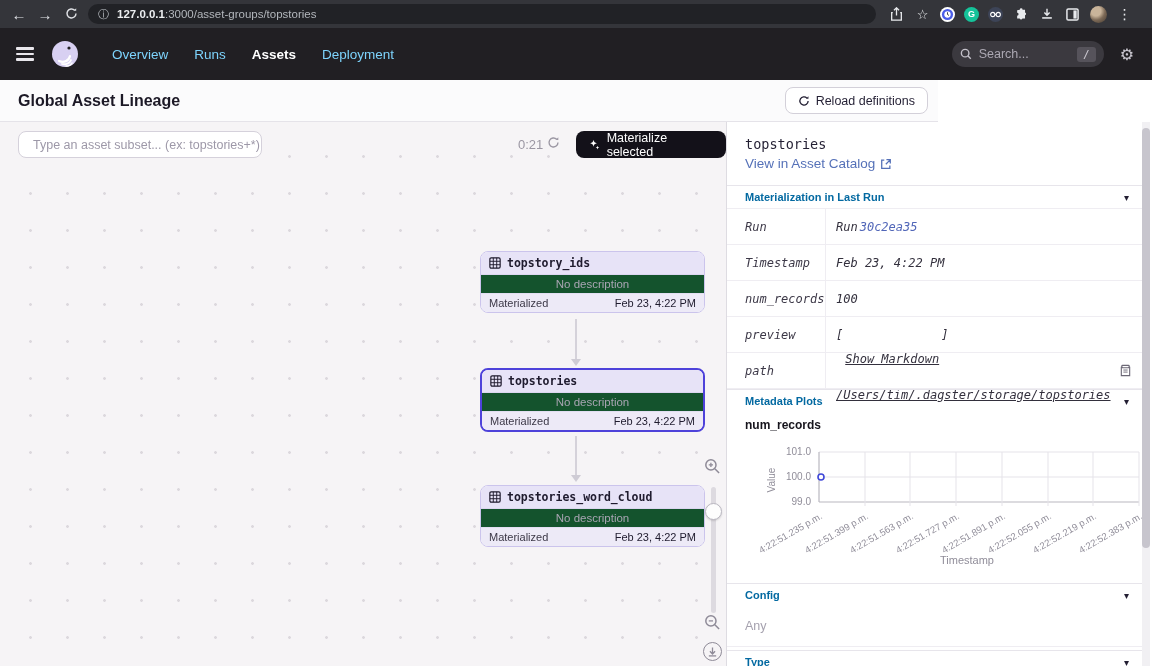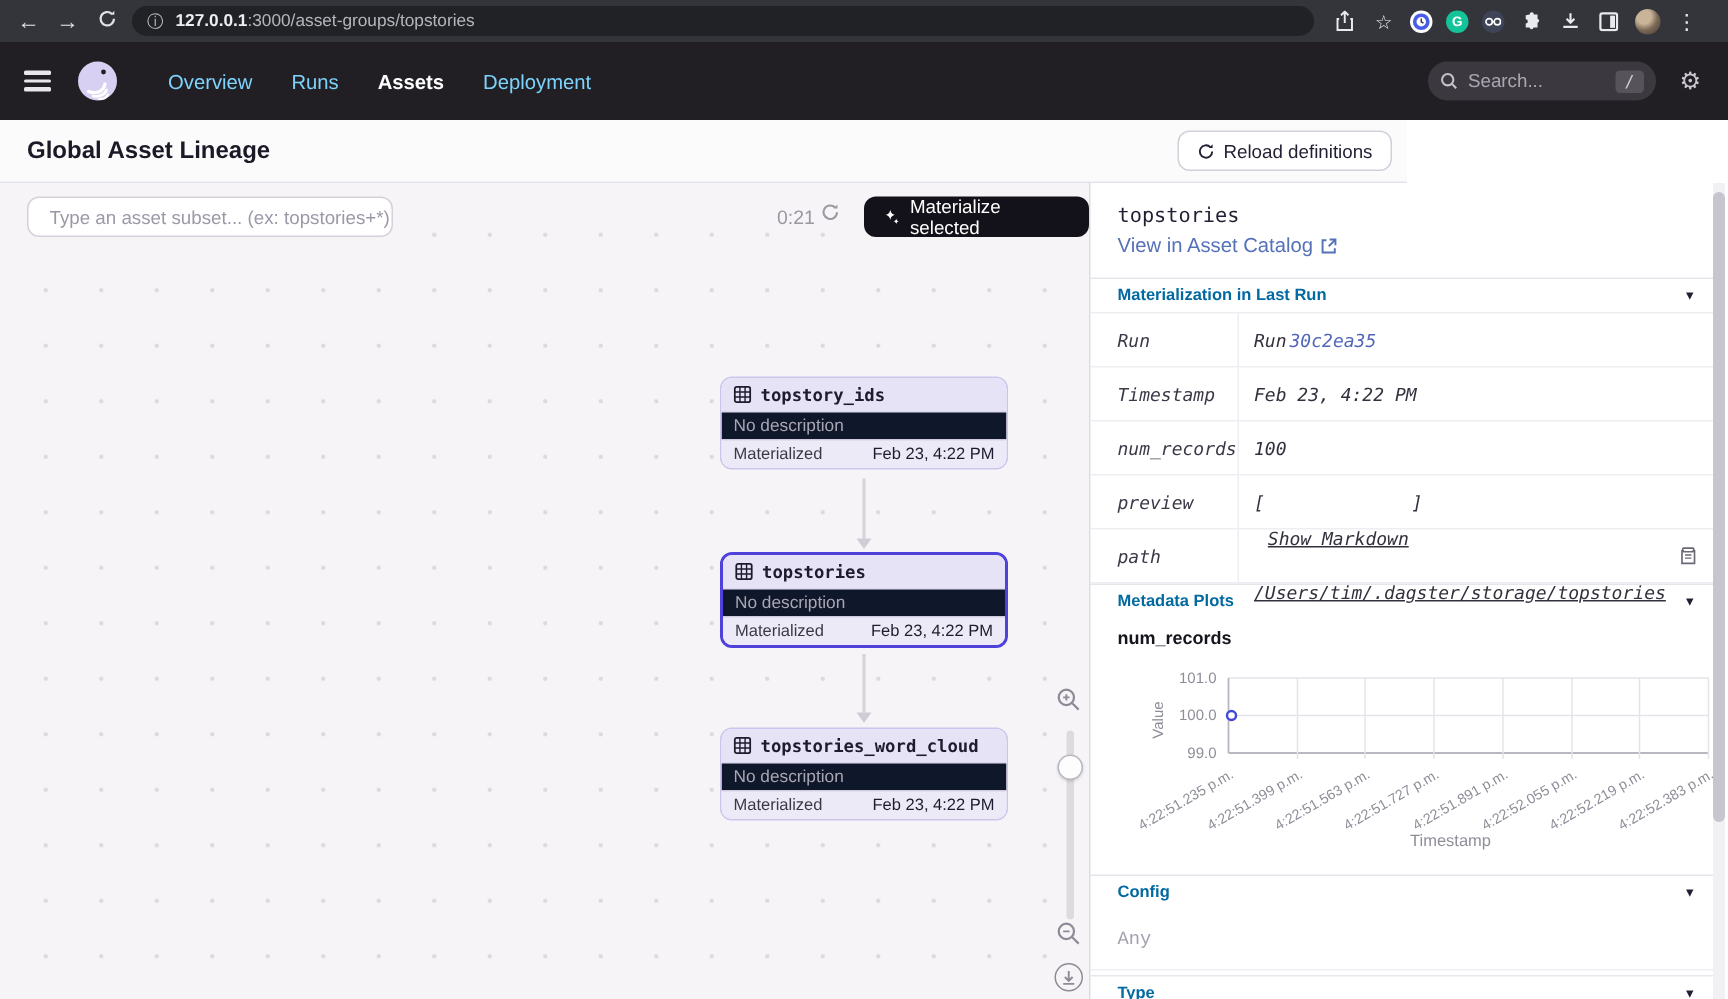--- a/index.html
+++ b/index.html
@@ -60,27 +60,27 @@
   .filterbox { position:absolute; left:18px; top:9px; width:244px; height:27px;
                background:#fff; border:1px solid #d5d1db; border-radius:8px;
                display:flex; align-items:center; padding:0 8px; cursor:text; }
   .filterbox .ph { color:#9d98a8; font-size:12.5px; margin-left:6px; white-space:nowrap; }
   .timer { position:absolute; left:518px; top:15px; color:#9b97a3; font-size:13px; }
   .timer-reload { position:absolute; left:547px; top:13px; color:#9b97a3; }
   .matbtn { position:absolute; left:576px; top:9px; height:27px; background:#131119;
             border-radius:8px; color:#fff; font-size:12.5px; display:flex; align-items:center;
             gap:6px; padding:0 12px; cursor:pointer; }
 
-  .node { position:absolute; left:480px; width:192px; border:1px solid #cbc4ec;
+  .node { position:absolute; left:480px; width:225px; border:1px solid #cbc4ec;
           border-radius:8px; background:#fff; overflow:hidden; cursor:pointer; }
   .node.selected { border:2px solid #4e42da; }
   .node-head { background:#e7e3f7; padding:4px 8px; display:flex; align-items:center; gap:6px;
                font-family:"DejaVu Sans Mono", monospace; font-size:11.5px; font-weight:700;
                color:#1f1b2e; border-bottom:1px solid #dcd6f0; }
-  .node-desc { padding:3px 8px; font-size:11.5px; color:#a9a5b3; background:#0f172a; }
+  .node-desc { padding:3px 8px; font-size:11.5px; color:#a9a5b3; background:#14532d;text-align:center; }
   .node-foot { background:#edeaf7; border-top:1px solid #e2def2; padding:3px 8px;
                display:flex; justify-content:space-between; font-size:11px; color:#3c3847; }
   .node-foot .ts { color:#1f1b2e; }
 
   .edge { position:absolute; width:1.5px; background:#d5d2da; left:575px; }
   .edge-head { position:absolute; left:570.5px; width:0; height:0;
                border-left:5.5px solid transparent; border-right:5.5px solid transparent;
                border-top:7px solid #cfccd5; }
 
   .zoomctl { position:absolute; left:704px; color:#8e8a97; }
@@ -110,21 +110,21 @@
           font-family:"DejaVu Sans Mono", monospace; font-size:12px; color:#33303d; }
   .mlabel { width:98px; padding-left:18px; flex:0 0 auto; color:#3c3847; }
   .mvalue { border-left:1px solid #efedf2; align-self:stretch; display:flex; align-items:center;
             padding-left:10px; flex:1; gap:2px; }
   .linkblue { color:#5166b8; cursor:pointer; }
   .ulink { text-decoration:underline; cursor:pointer; color:#33303d;margin-top:48px; }
 
   .plotname { position:absolute; left:18px; top:296px; font-size:12px; font-weight:700; color:#16141c; }
   .chart { position:absolute; left:0; top:314px; }
 
-  .anyval { position:absolute; left:18px; top:497px; font-size:12.5px; color:#a5a1ae;font-family:Liberation Mono, monospace; }
+  .anyval { position:absolute; left:18px; top:497px; font-size:12.5px; color:#a5a1ae; }
 
   .pscroll-track { position:absolute; right:2px; top:0; width:8px; height:544px; background:#f1f0f3; }
   .pscroll-thumb { position:absolute; right:2px; top:6px; width:8px; height:420px;
                    background:#c7c5cd; border-radius:4px; cursor:grab; }
 
   svg text { font-family:"Liberation Sans", sans-serif; }
 </style>
 </head>
 <body>
 

